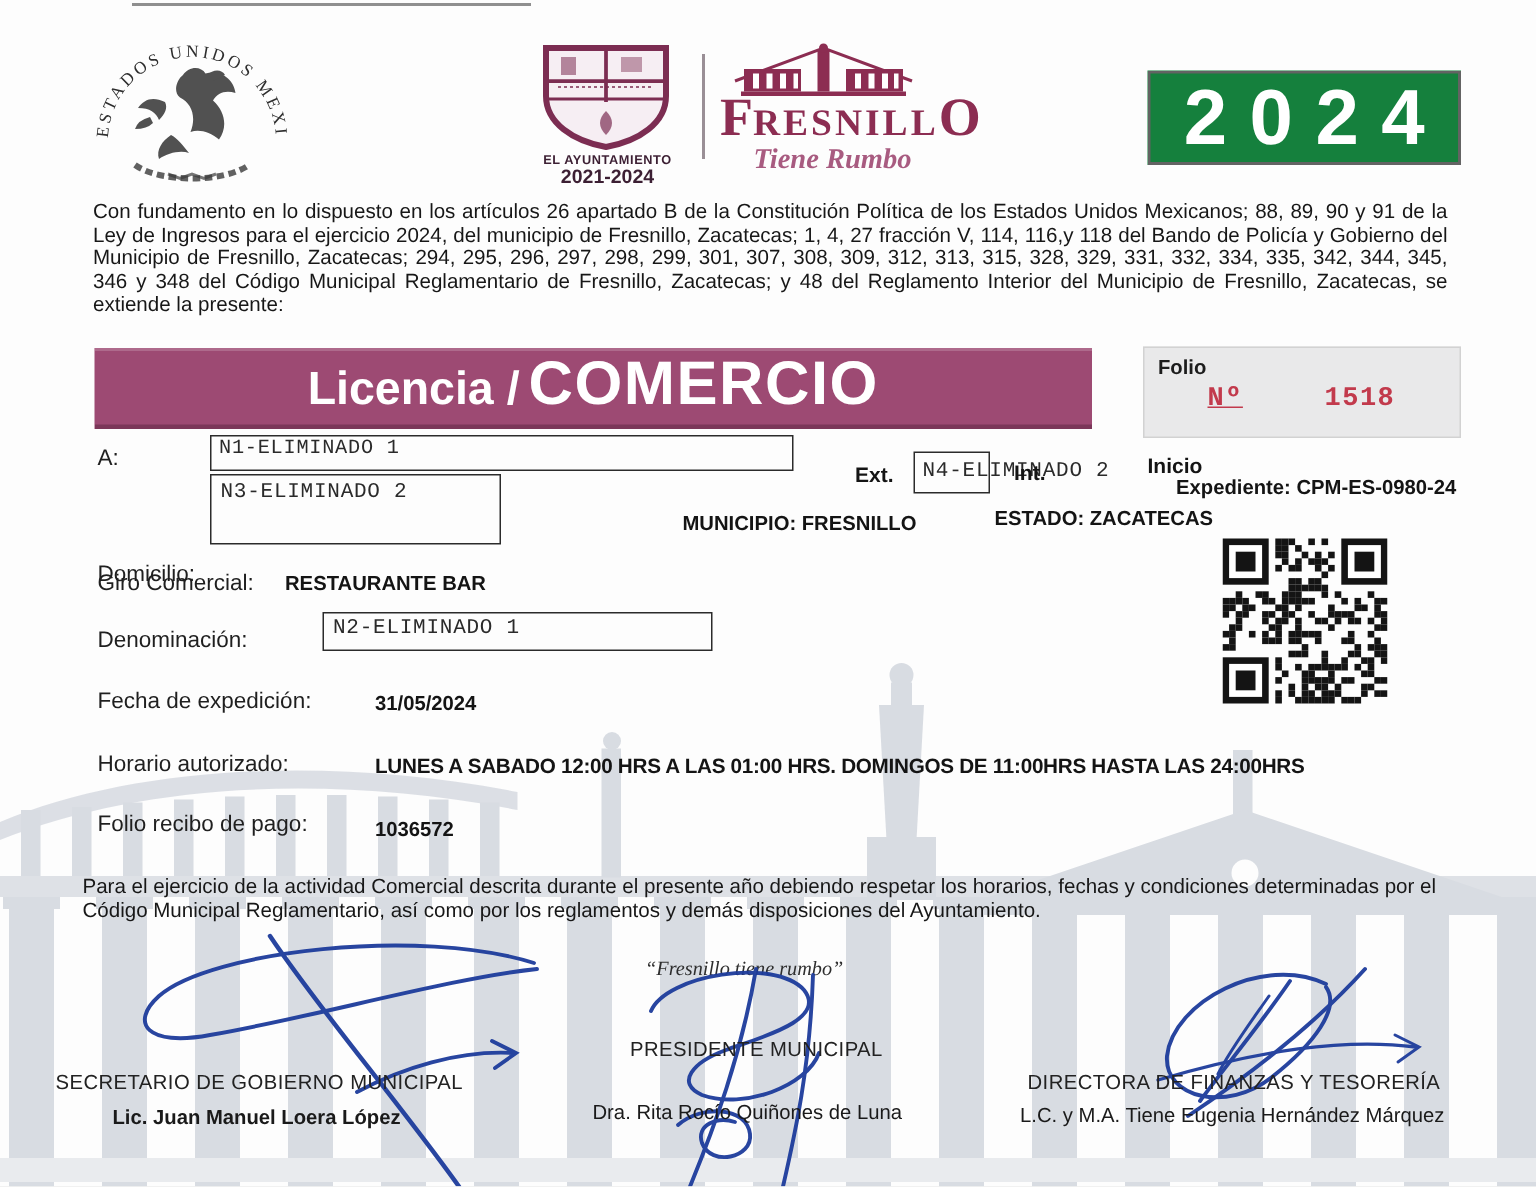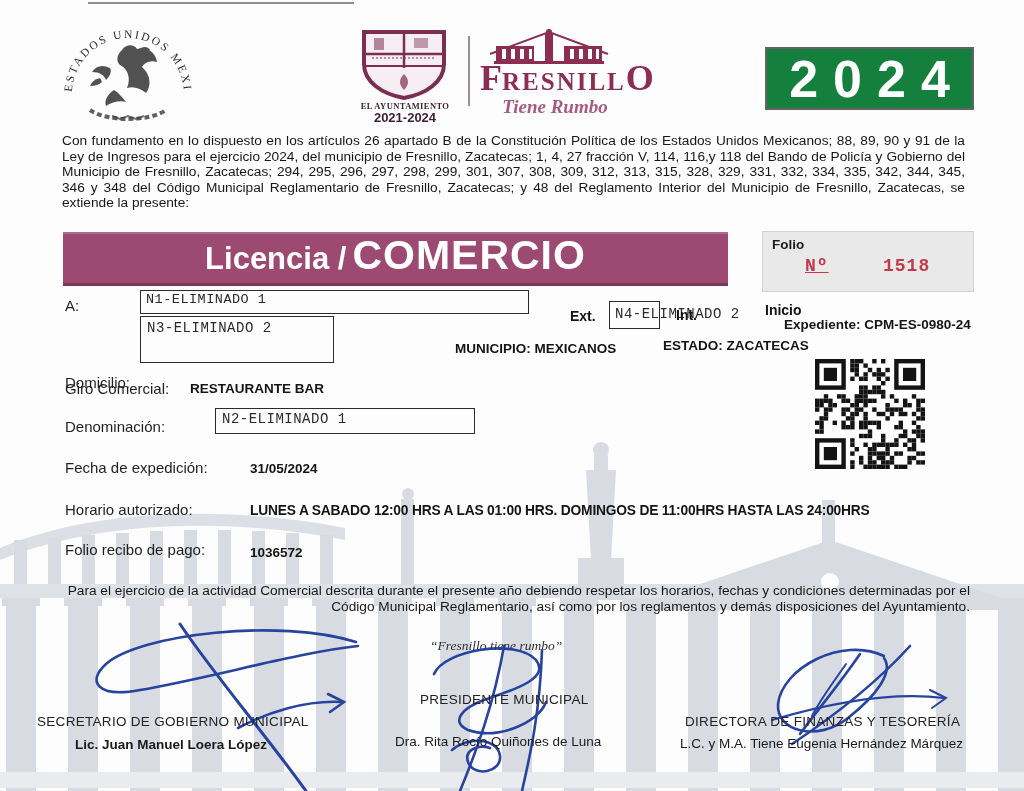--- a/index.html
+++ b/index.html
@@ -13,21 +13,21 @@
   .mono{font-family:"Liberation Mono",monospace;font-size:13.5px;letter-spacing:.5px;color:#2a2a2a;white-space:nowrap;}
   .rbox{border:1.6px solid #2b2b2b;background:transparent;}
   .legal{font-size:13.7px;line-height:15.6px;text-align:justify;color:#171717;}
   .banner{background:#9d4a73;display:flex;align-items:baseline;justify-content:center;gap:6px;
           box-shadow:inset 0 -3px 0 rgba(60,20,40,.35), inset 0 2px 0 rgba(255,255,255,.18);}
   .banner .t1{color:#fff;font-weight:bold;font-size:31px;}
   .banner .t2{color:#fff;font-weight:800;font-size:41px;letter-spacing:1px;}
   .foliobox{background:#e9e9ea;border:1px solid #d2d2d2;}
   .folio-lbl{font-weight:bold;font-size:13.5px;color:#1c1c1c;}
   .folio-red{color:#c23a4c;font-family:"Liberation Mono",monospace;font-weight:bold;font-size:18px;letter-spacing:1px;}
-  .terms{font-size:13.7px;line-height:16px;text-align:right;color:#171717;}
+  .terms{font-size:13.7px;line-height:16px;text-align:left;color:#171717;}
   .sig-title{font-size:13.5px;letter-spacing:.3px;color:#222;margin-top:15px;}
   .sig-name{font-size:13.5px;font-weight:bold;color:#1a1a1a;}
   .motto{font-family:"Liberation Serif",serif;font-style:italic;font-size:13.5px;color:#2e2e2e;}
   .year-badge{background:#15803d;color:#fff;font-weight:800;font-size:52px;letter-spacing:15px;
               display:flex;align-items:center;justify-content:center;text-indent:15px;
               box-shadow:inset 0 0 0 2px #636363;}
   .brandF{font-family:"Liberation Serif",serif;font-weight:bold;color:#8c2d52;line-height:1;}
   .brand-tag{font-family:"Liberation Serif",serif;font-style:italic;font-weight:bold;color:#a85b80;}
   .shield-cap1{font-size:8.5px;font-weight:bold;color:#3c1f33;letter-spacing:.4px;}
   .shield-cap2{font-size:13px;font-weight:bold;color:#3c1f33;}
@@ -135,21 +135,21 @@
     <svg class="abs" style="left:352px;top:28px;" width="104" height="72" viewBox="0 0 104 72">
       <path d="M12,4 L92,4 L92,36 C92,54 74,66 52,70 C30,66 12,54 12,36 Z" fill="#f6eef3" stroke="#7c2d52" stroke-width="4"></path>
       <line x1="52" y1="6" x2="52" y2="40" stroke="#7c2d52" stroke-width="2.5"></line>
       <line x1="14" y1="26" x2="90" y2="26" stroke="#7c2d52" stroke-width="2.5"></line>
       <line x1="14" y1="38" x2="90" y2="38" stroke="#7c2d52" stroke-width="2"></line>
       <rect x="22" y="10" width="10" height="12" fill="#7c2d52" opacity=".55"></rect>
       <rect x="62" y="10" width="14" height="10" fill="#7c2d52" opacity=".45"></rect>
       <path d="M52,46 q-8,8 0,16 q8,-8 0,-16 Z" fill="#7c2d52" opacity=".7"></path>
       <path d="M20,30 h64" stroke="#7c2d52" stroke-width="1" stroke-dasharray="2 2"></path>
     </svg>
-    <div class="abs shield-cap1" style="left:346px;top:101px;width:118px;text-align:center;font-family:Liberation Serif, serif;">EL AYUNTAMIENTO</div>
+    <div class="abs shield-cap1" style="left:346px;top:101px;width:118px;text-align:center;">EL AYUNTAMIENTO</div>
     <div class="abs shield-cap2" style="left:346px;top:110px;width:118px;text-align:center;">2021-2024</div>
 
     <div class="abs" style="left:468px;top:36px;width:2px;height:70px;background:#9a8f96;"></div>
 
     <svg class="abs" style="left:486px;top:26px;" width="126" height="40" viewBox="0 0 126 40">
       <path d="M4,28 L63,6 L122,28" fill="none" stroke="#8c2d52" stroke-width="2"></path>
       <rect x="10" y="20" width="38" height="15" fill="#8c2d52"></rect>
       <g fill="#fff">
           <rect x="16" y="23" width="4" height="10"></rect>
           <rect x="25" y="23" width="4" height="10"></rect>
@@ -197,21 +197,21 @@
     <span class="abs mono" style="left:615px;top:306px;font-size:14px;"><span>N4-</span><span>ELIMINADO 2</span></span>
     <div class="abs bval" style="left:676px;top:307px;font-size:14px;">Int.</div>
 
     <div class="abs bval" style="left:765px;top:302px;font-size:14px;">Inicio</div>
     <div class="abs bval" style="left:784px;top:317px;">Expediente: CPM-ES-0980-24</div>
 
     <div class="abs lbl" style="left:65px;top:338px;margin-top:36px;">Domicilio:</div>
     <div class="abs rbox" style="left:140px;top:316px;width:192px;height:45px;">
       <span class="mono" style="position:absolute;left:6px;top:3px;font-size:14px;">N3-ELIMINADO 2</span>
     </div>
-    <div class="abs bval" style="left:455px;top:341px;">MUNICIPIO: MEXICANOS</div>
+    <div class="abs bval" style="left:455px;top:341px;">MUNICIPIO: FRESNILLO</div>
     <div class="abs bval" style="left:663px;top:338px;">ESTADO: ZACATECAS</div>
 
     <div class="abs lbl" style="left:65px;top:380px;">Giro Comercial:</div>
     <div class="abs bval" style="left:190px;top:381px;">RESTAURANTE BAR</div>
 
     <div class="abs lbl" style="left:65px;top:418px;">Denominación:</div>
     <div class="abs rbox" style="left:215px;top:408px;width:258px;height:24px;">
       <span class="mono" style="position:absolute;left:6px;top:2px;font-size:14px;">N2-ELIMINADO 1</span>
     </div>
 

